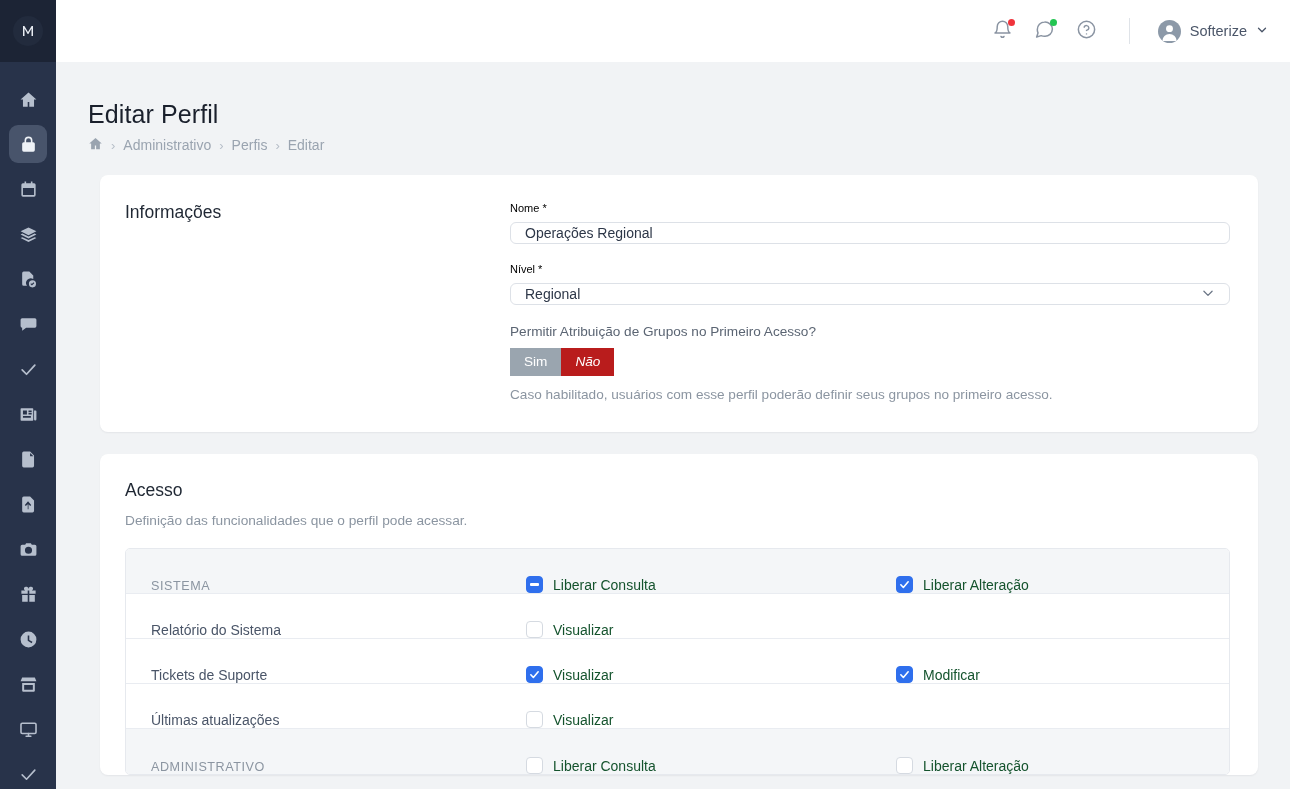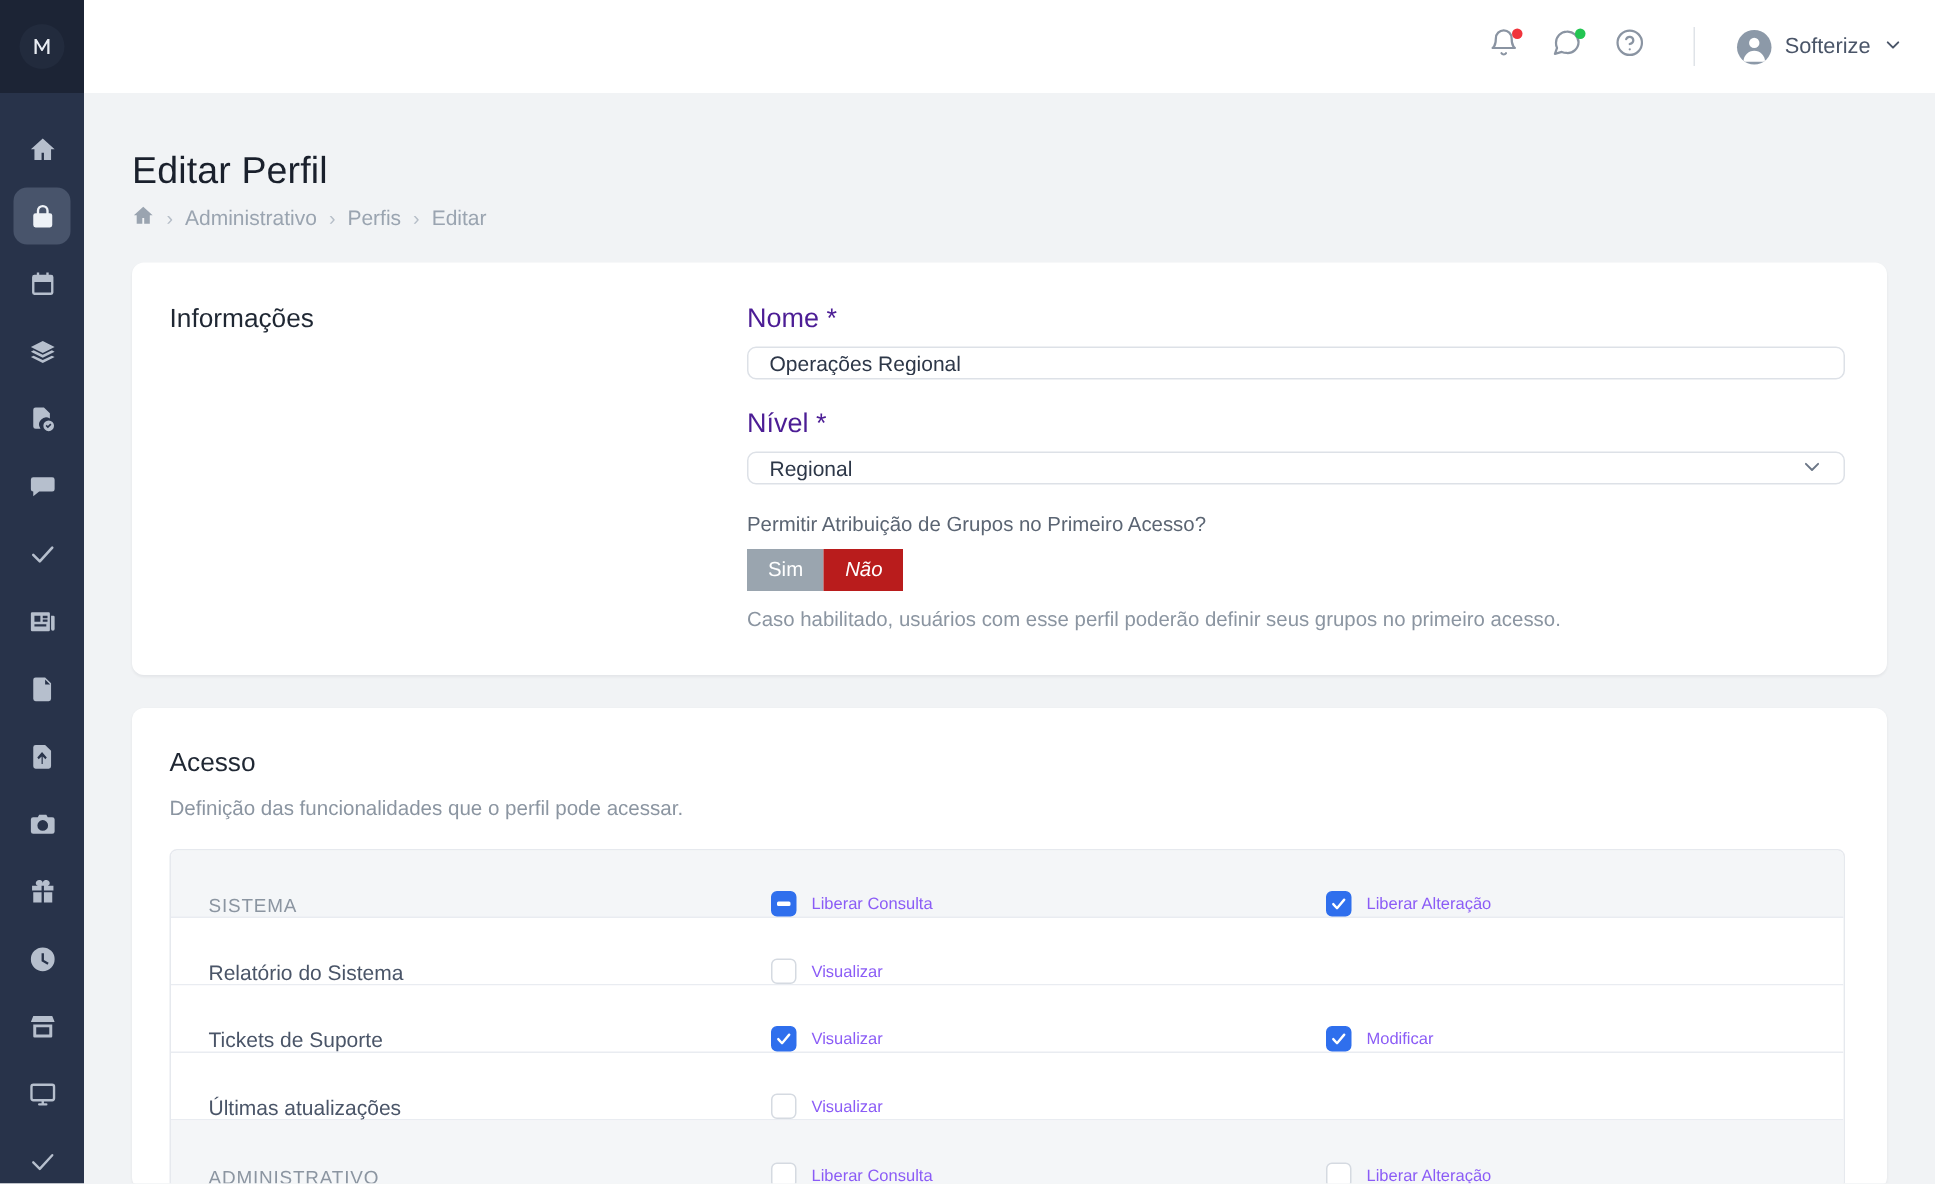--- a/index.html
+++ b/index.html
@@ -91,33 +91,34 @@
     display: flex; align-items: center; gap: 8px;
     font-size: 14px; color: #9aa4b0; margin-bottom: 21px;
   }
   .crumb { cursor: pointer; }
   .crumb-sep { color: #b6bec8; font-size: 13px; }
 
   .card {
     background: #ffffff; border-radius: 8px;
     box-shadow: 0 1px 2px rgba(16,24,40,.06);
     margin-bottom: 22px;
+    margin-left: 12px;
   }
   .card-info { display: flex; padding: 27px 28px 30px 25px; }
   .card-left { width: 385px; flex: 0 0 385px; padding-right: 22px; }
   .card-right { flex: 1; min-width: 0; }
   .sec-title {
     font-size: 17.5px; font-weight: 400; color: #1f2733; margin-bottom: 9px;
   }
   .sec-desc {
     font-size: 13.7px; line-height: 1.62; color: #8b95a1;
   }
 
   .field-label {
-    font-size: 18px; color: #4c1d95; margin-bottom: 8px; display: block;
+    font-size: 11px; color: #000000; margin-bottom: 8px; display: block;
   }
   .input, .select {
     width: 100%; height: 22px;
     border: 1px solid #dde1e7; border-radius: 6px;
     background: #fff; font-size: 14px; color: #2d3748;
     padding: 0 14px; font-family: inherit;
     display: flex; align-items: center;
   }
   .field-block { margin-bottom: 19px; }
   .select { justify-content: space-between; cursor: pointer; }
@@ -162,21 +163,21 @@
     display: flex; align-items: center; gap: 10px;
   }
   .chk {
     width: 17px; height: 17px; border-radius: 4px;
     flex: 0 0 17px;
     display: flex; align-items: center; justify-content: center;
     cursor: pointer;
   }
   .chk.empty { border: 1.6px solid #d5dae1; background: #fff; }
   .chk.on, .chk.mixed { background: #2f6fed; border: 1.6px solid #2f6fed; }
-  .chk-lbl { font-size: 11px; color: #8b5cf6; }
+  .chk-lbl { font-size: 14px; color: #14532d; }
   .dash { width: 9px; height: 2.4px; background: #fff; border-radius: 1px; }
 </style>
 </head>
 <body>
 
 <div class="app">
 
   <aside class="sidebar">
     <div class="logo-zone">
       <div class="logo-badge">

